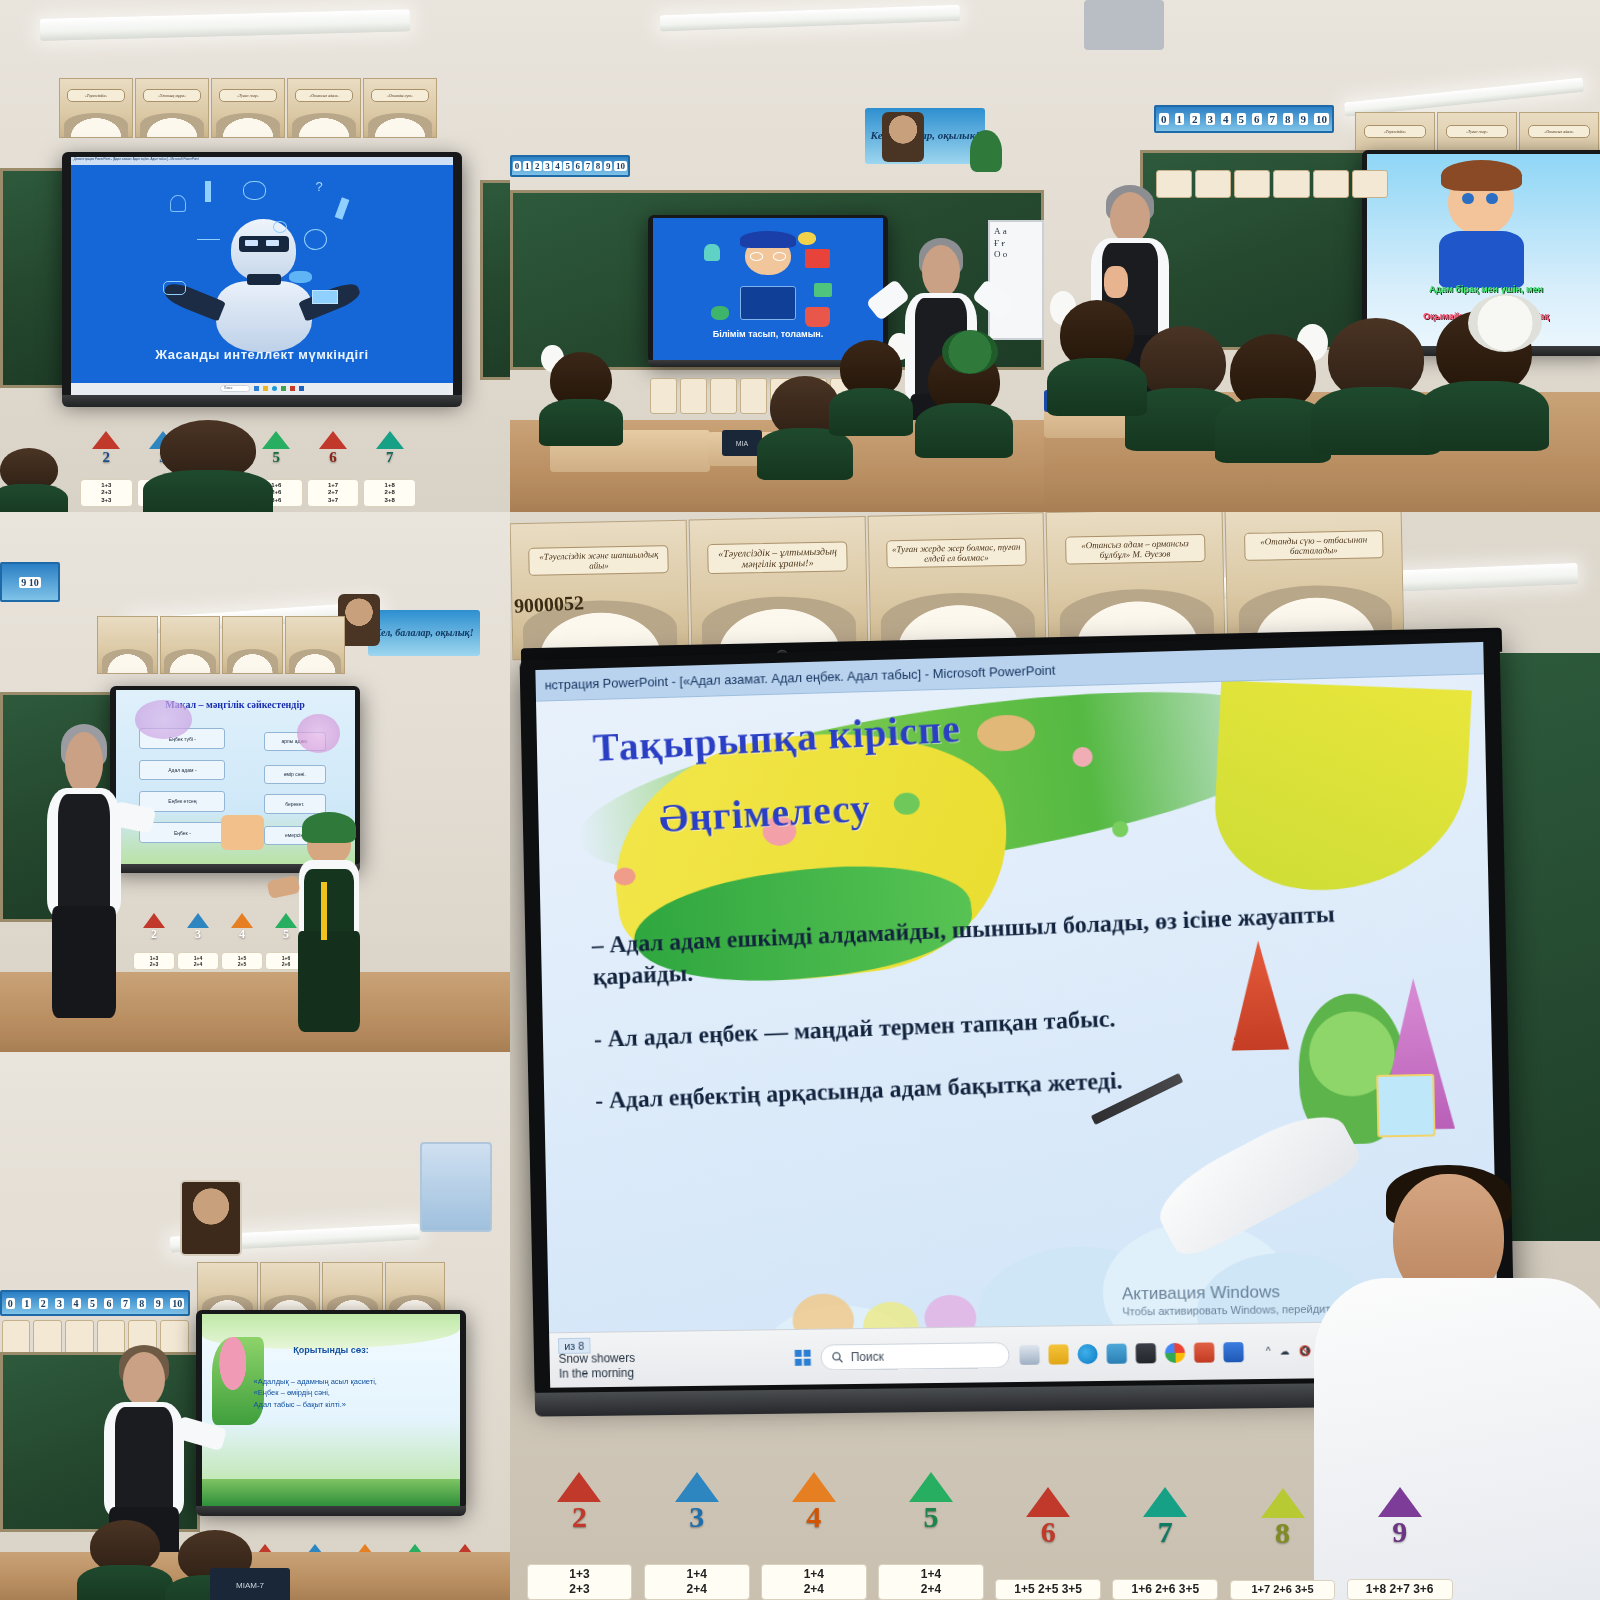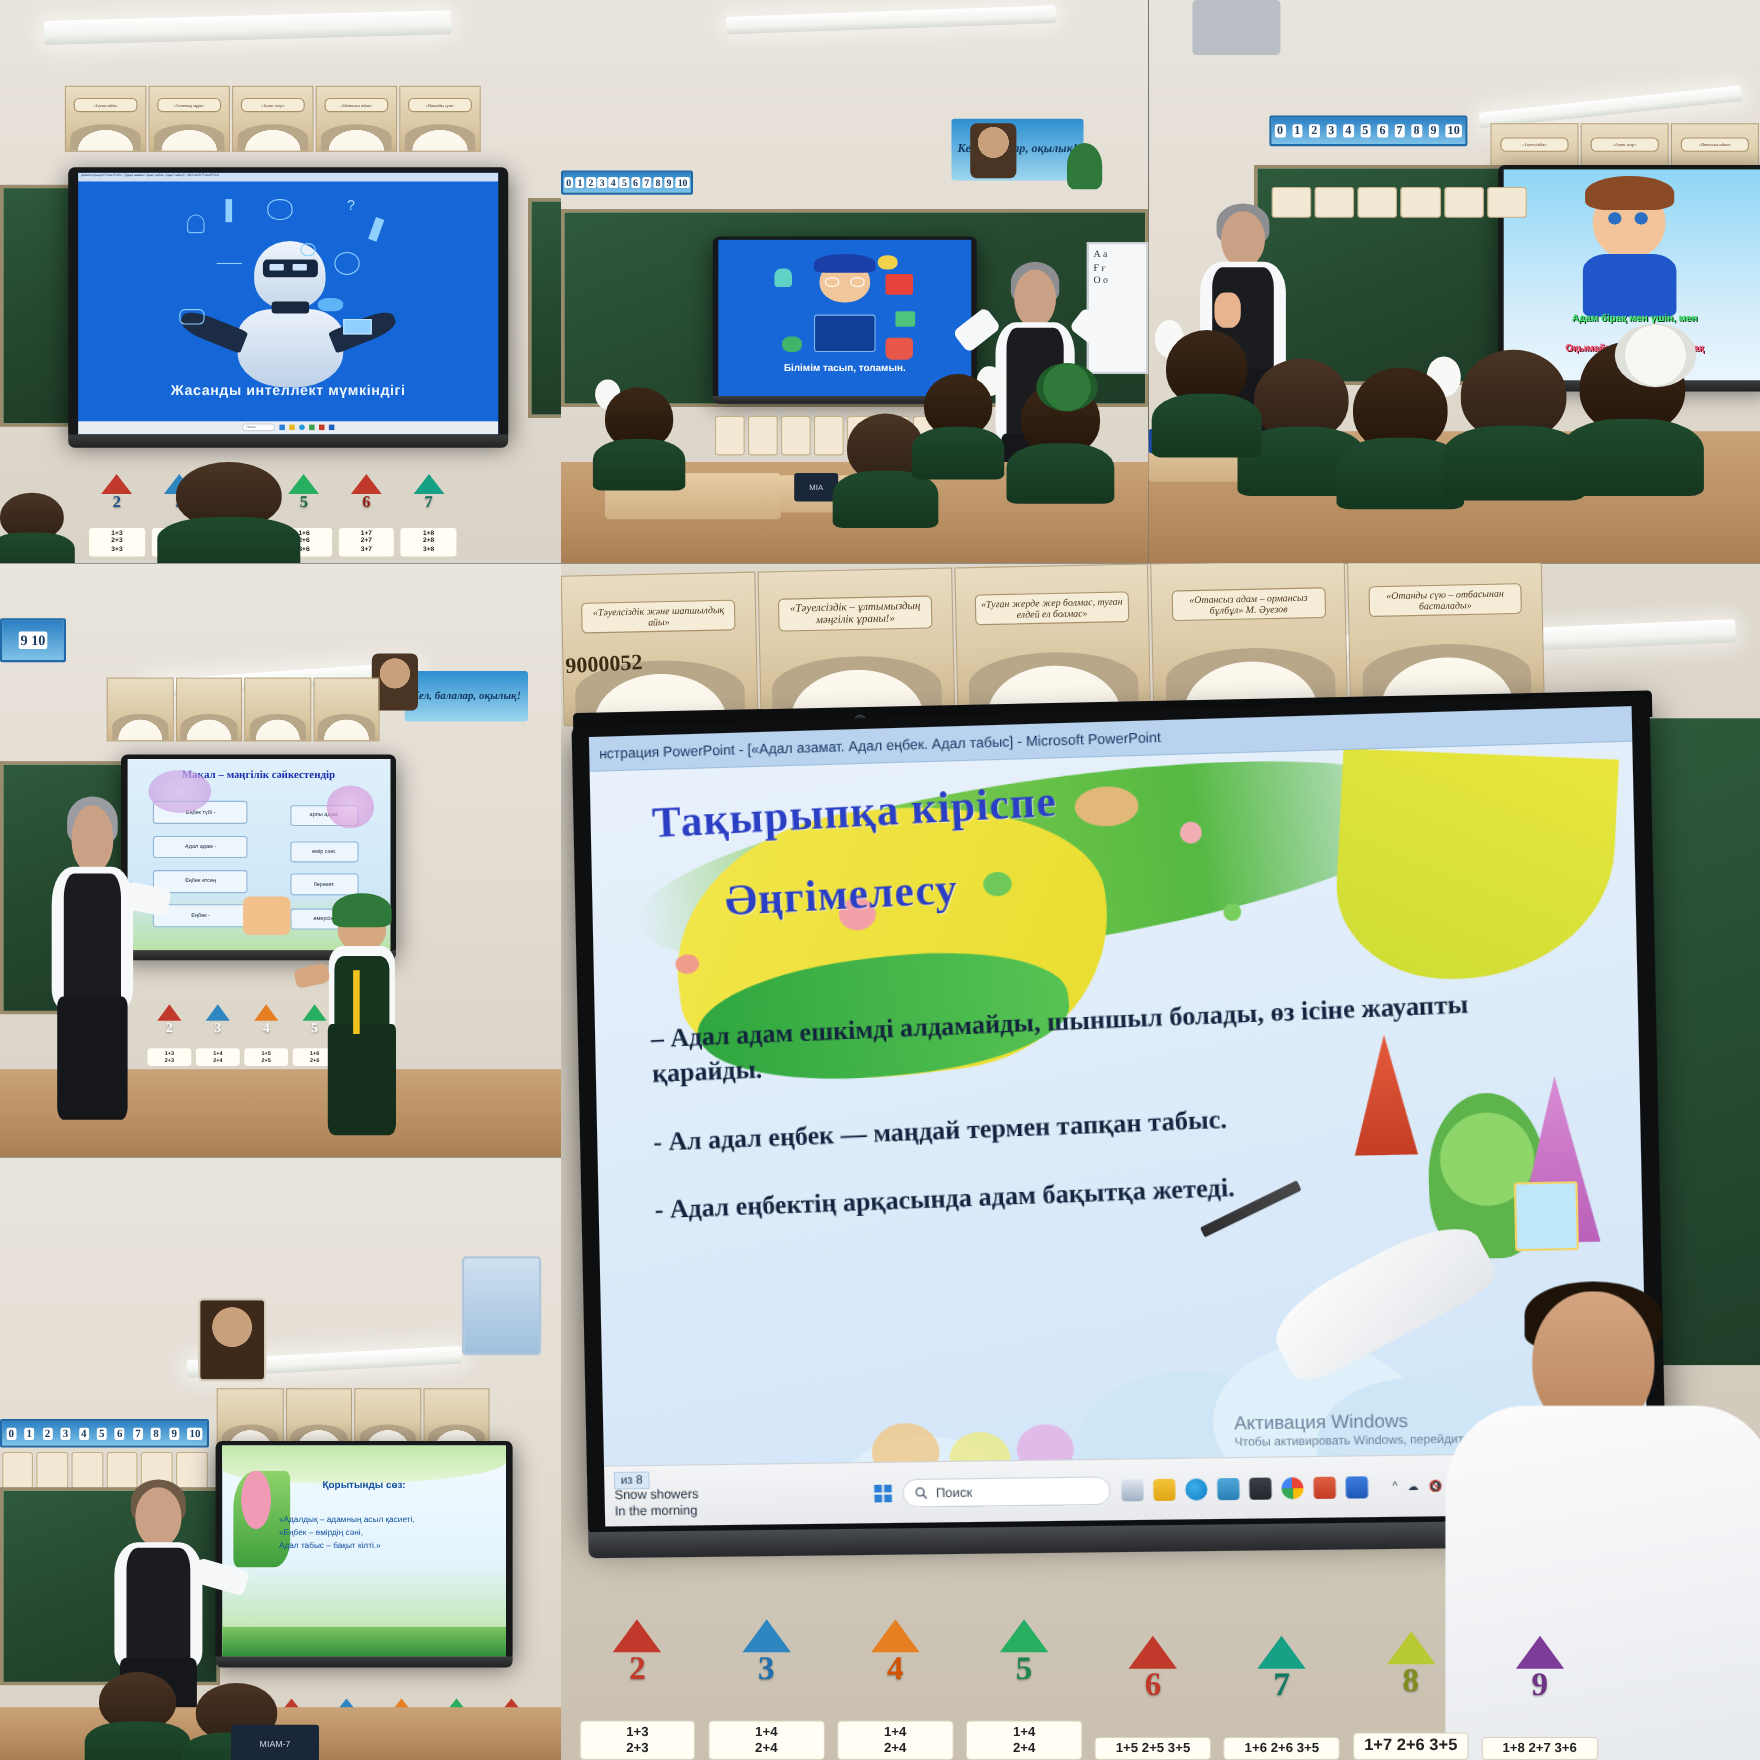--- a/index.html
+++ b/index.html
@@ -498,21 +498,21 @@
         <div class="body"></div>
       </div>
     <div style="position:absolute;left:424px;top:294px;width:74px;height:58px;background:radial-gradient(circle,#f7f7f4 0 58%,#e0e0da 59% 100%);border-radius:50%;"></div>
   </div>
 
   <div class="panel" id="p4" style="left:0;top:512px;width:510px;height:540px;">
     <div class="wall"></div>
     <div class="ceilinglight" style="left:130px;top:98px;width:250px;height:16px;transform:rotate(-4deg);"></div>
 
     <div class="numstrip" style="left:0px;top:50px;width:60px;height:40px;font-size:13px;">
-      <span style="font-size:13px;">9 10</span>
+      <span style="font-size:10px;">9 10</span>
     </div>
 
     <div style="position:absolute;left:368px;top:98px;width:112px;height:46px;background:linear-gradient(180deg,#2d8fd0,#9dd6ef);border-radius:3px;display:flex;align-items:center;justify-content:center;">
       <span style="font-family:'Liberation Serif',serif;font-style:italic;font-weight:700;color:#123a63;font-size:10px;line-height:1.2;text-align:center;">Кел, балалар, оқылық!</span>
     </div>
     <div style="position:absolute;left:338px;top:82px;width:42px;height:52px;background:radial-gradient(circle at 50% 35%,#c9a07c 0 34%,#4a3524 35% 100%);border-radius:6px;"></div>
 
     <div class="bookposters" style="left:96px;top:104px;width:250px;height:58px;">
       <div class="bookposter"></div>
         <div class="bookposter"></div>
@@ -869,21 +869,21 @@
       <div class="pencil" style="--w:22px;">
         <div class="tip" style="border-bottom:30px solid #16a085;"></div>
         <div class="num" style="top:28px;font-size:30px;color:#117a65;">7</div>
         <div class="card" style="margin-top:62px;font-size:12px;">1+6
 2+6
 3+5</div>
       </div>
       <div class="pencil" style="--w:22px;">
         <div class="tip" style="border-bottom:30px solid #b7c933;"></div>
         <div class="num" style="top:28px;font-size:30px;color:#7f8c1e;">8</div>
-        <div class="card" style="margin-top:62px;font-size:15px;">1+7
+        <div class="card" style="margin-top:62px;font-size:11px;">1+7
 2+6
 3+5</div>
       </div>
       <div class="pencil" style="--w:22px;">
         <div class="tip" style="border-bottom:30px solid #7d3c98;"></div>
         <div class="num" style="top:28px;font-size:30px;color:#6c3483;">9</div>
         <div class="card" style="margin-top:62px;font-size:12px;">1+8
 2+7
 3+6</div>
       </div>

